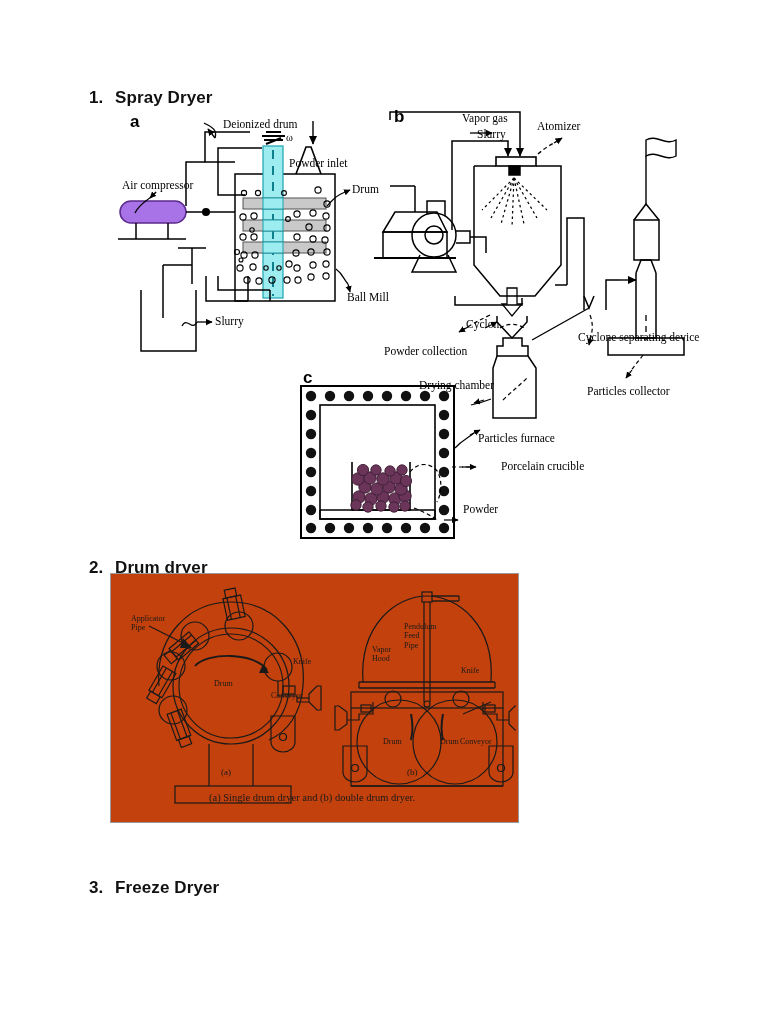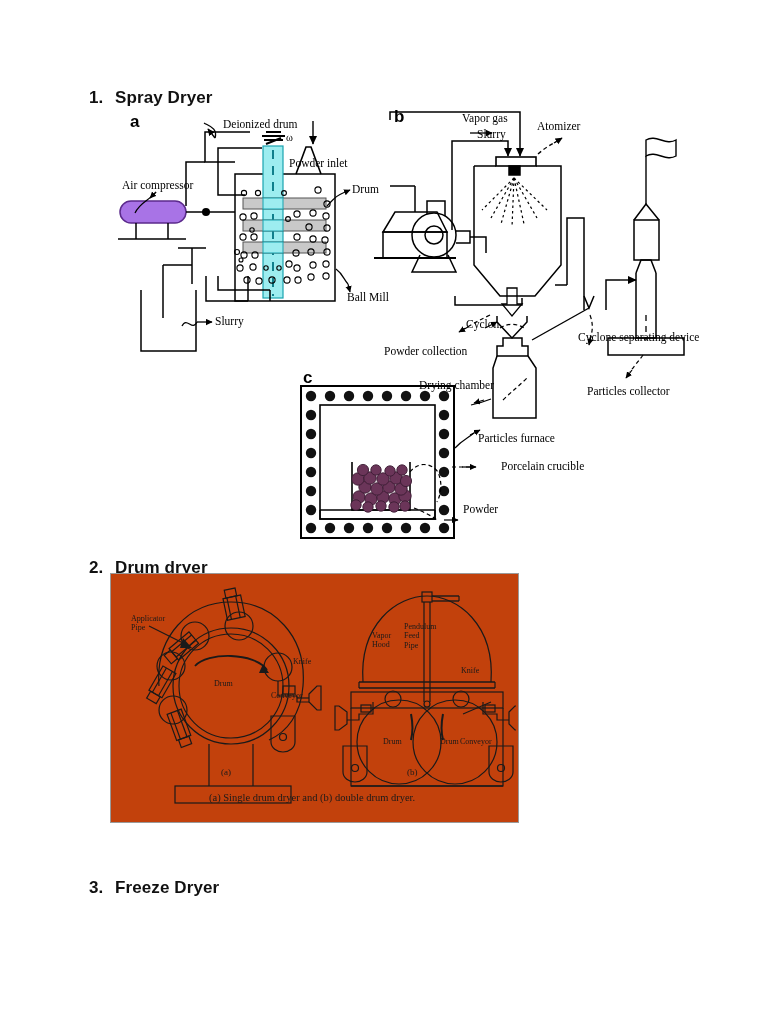--- a/index.html
+++ b/index.html
@@ -458,21 +458,21 @@
     
     <div class="dlbl" style="left:20px;top:40px;">
       <span>Applicator</span><br>
       <span>Pipe</span>
     </div>
     <div class="dlbl" style="left:103px;top:105px;">Drum</div>
     <div class="dlbl" style="left:182px;top:83px;">Knife</div>
     <div class="dlbl" style="left:160px;top:117px;">Conveyor</div>
 
     
-    <div class="dlbl" style="left:261px;top:57px;">
+    <div class="dlbl" style="left:261px;top:71px;">
       <span>Vapor</span><br>
       <span>Hood</span>
     </div>
     <div class="dlbl" style="left:293px;top:48px;">
       <span>Pendulum</span><br>
       <span>Feed</span><br>
       <span>Pipe</span>
     </div>
     <div class="dlbl" style="left:272px;top:163px;">Drum</div>
     <div class="dlbl" style="left:329px;top:163px;">Drum</div>

